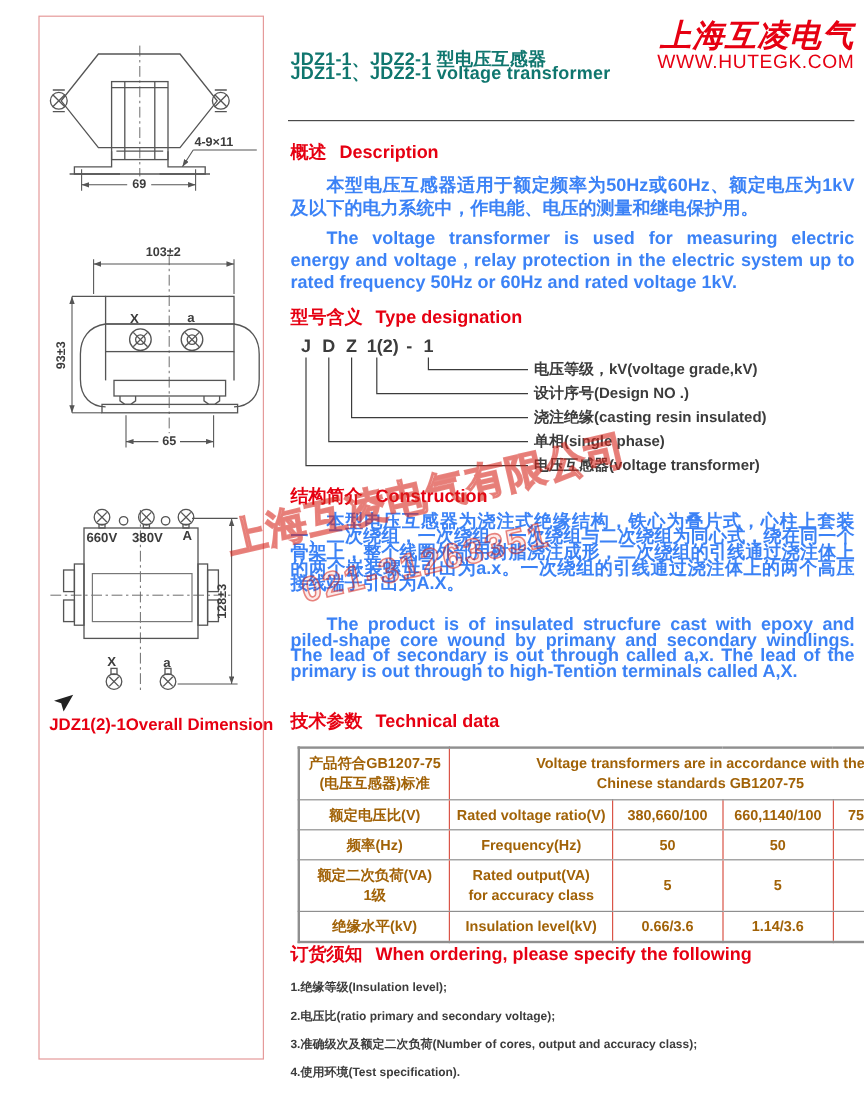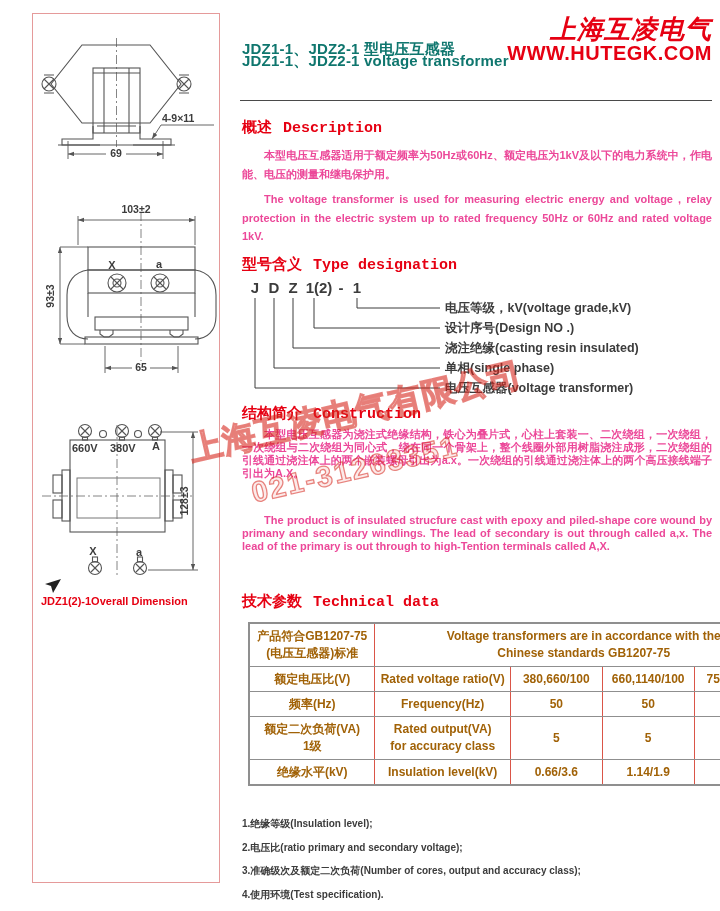--- a/index.html
+++ b/index.html
@@ -8,32 +8,32 @@
   
   .left-box{position:absolute;left:32px;top:13px;width:186px;height:868px;
             border:1px solid #e59a9a;background:#fff;}
   svg.dwg{position:absolute;overflow:visible;}
   .ln{fill:none;stroke:#555;stroke-width:1.1;}
   .lnt{fill:none;stroke:#777;stroke-width:1;}
   .cl{fill:none;stroke:#666;stroke-width:0.8;stroke-dasharray:9 3 2 3;}
   .dim{fill:none;stroke:#555;stroke-width:0.9;}
   .dtx{font-size:10.5px;font-weight:bold;fill:#3c3c3c;}
   .ttx{font-size:11px;font-weight:bold;fill:#3c3c3c;}
-  .caption{position:absolute;left:41px;top:595px;font-size:11px;font-weight:bold;color:#e60012;}
+  .caption{position:absolute;left:41px;top:595px;font-size:14px;font-weight:bold;color:#e60012;}
   
   .title{position:absolute;left:242px;font-size:15px;font-weight:bold;color:#0f766e;letter-spacing:.2px;}
   .brand{position:absolute;left:430px;top:14px;width:282px;text-align:right;color:#e60012;}
   .brand .b1{font-size:26px;font-weight:bold;font-style:italic;letter-spacing:1px;line-height:30px;}
-  .brand .b2{font-size:20px;font-weight:bold;letter-spacing:.5px;line-height:18px;}
+  .brand .b2{font-size:16px;font-weight:normal;letter-spacing:.5px;line-height:18px;}
   .hr{position:absolute;left:240px;top:100px;width:472px;height:1px;background:#4a4a4a;}
   
-  .sec-h{position:absolute;left:242px;font-size:15px;font-weight:bold;color:#e60012;white-space:nowrap;font-family:Liberation Mono, monospace;}
+  .sec-h{position:absolute;left:242px;font-size:15px;font-weight:bold;color:#e60012;white-space:nowrap;}
   .sec-h .sp{margin-left:11px;}
-  .para{position:absolute;left:242px;width:470px;font-size:11px;font-weight:bold;
-        text-align:justify;text-indent:2em;color:#ec4899;}
+  .para{position:absolute;left:242px;width:470px;font-size:15px;font-weight:bold;
+        text-align:justify;text-indent:2em;color:#3b82f6;}
   .lh18{line-height:18.5px;}
   .lh21{line-height:13px;}
   
   table.tech{position:absolute;left:248px;top:622px;width:546px;border-collapse:collapse;
              border:2px solid #8f8f8f;font-size:12px;font-weight:bold;color:#a16207;}
   table.tech td{border-top:1px solid #8f8f8f;border-bottom:1px solid #8f8f8f;
                 border-left:1px solid #da5548;text-align:center;padding:2px 2px;
                 white-space:pre-line;line-height:17px;}
   table.tech td:first-child{border-left:none;}
   td.h2{height:38px;} td.h1{height:20px;} td.h3{height:38px;}
@@ -281,26 +281,29 @@
       <td class="h3">Rated output(VA)
 for accuracy class</td>
       <td class="h3">5</td>
       <td class="h3">5</td>
       <td class="h3">5</td>
     </tr>
     <tr>
       <td class="h1">绝缘水平(kV)</td>
       <td class="h1">Insulation level(kV)</td>
       <td class="h1">0.66/3.6</td>
-      <td class="h1">1.14/1.9</td>
+      <td class="h1">1.14/3.6</td>
       <td class="h1">1.5/1.6</td>
     </tr>
   </tbody>
     </table>
 
+  <div class="sec-h" style="top:786px">
+    <span>订货须知</span><span class="sp">When ordering, please specify the following</span>
+  </div>
   <div class="olist">
     <div>1.绝缘等级(Insulation level);</div>
     <div>2.电压比(ratio primary and secondary voltage);</div>
     <div>3.准确级次及额定二次负荷(Number of cores, output and accuracy class);</div>
     <div>4.使用环境(Test specification).</div>
   </div>
 
   <div class="wm wm1">上海互凌电气有限公司</div>
   <div class="wm wm2">021-31263351</div>
 

